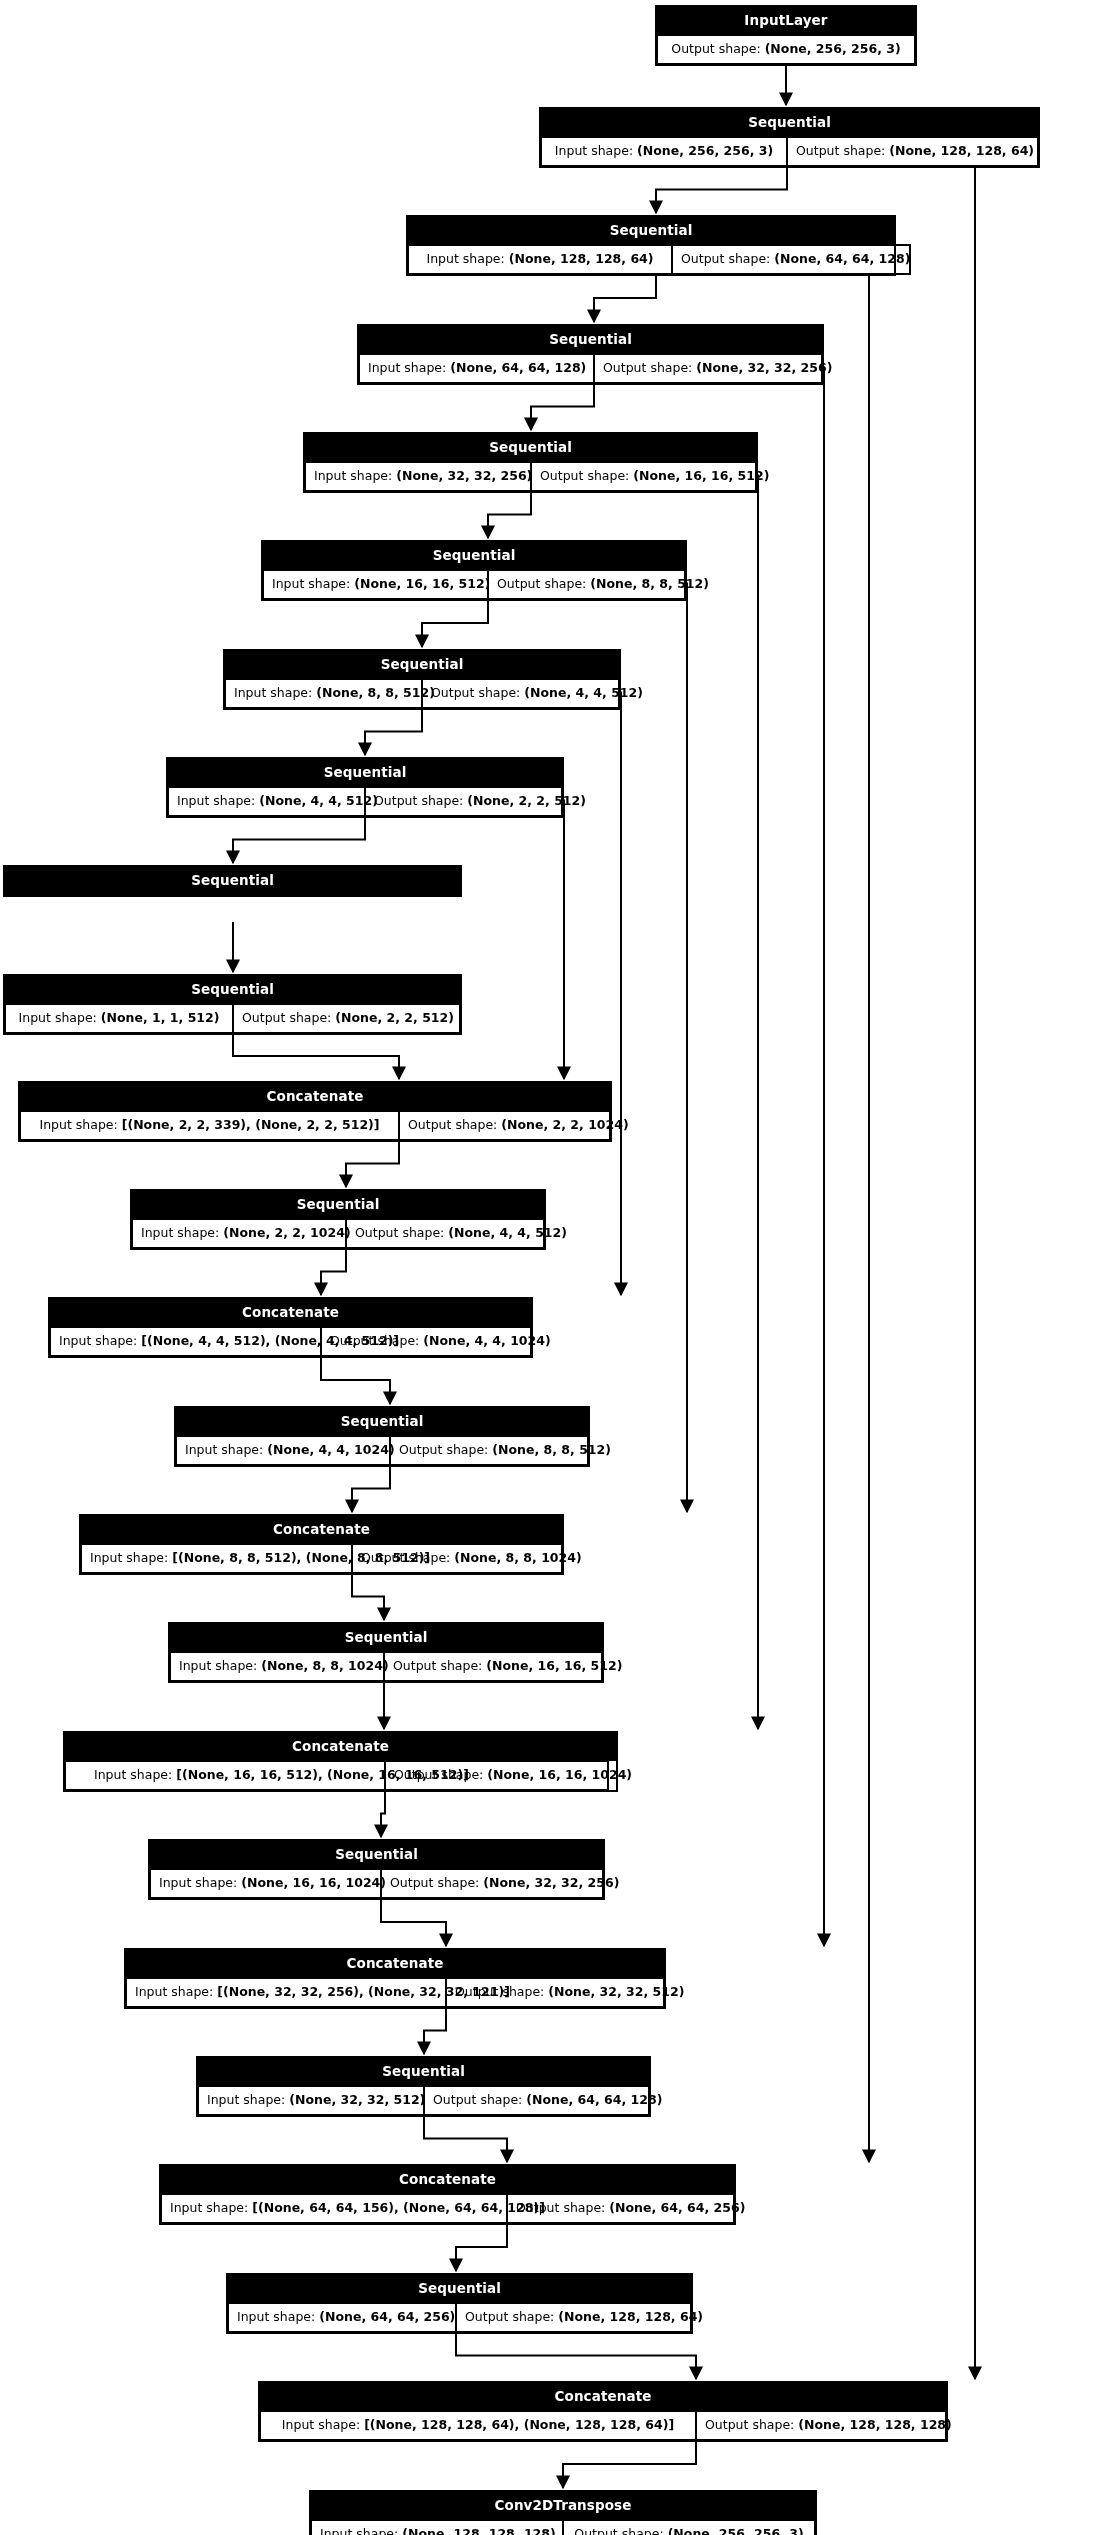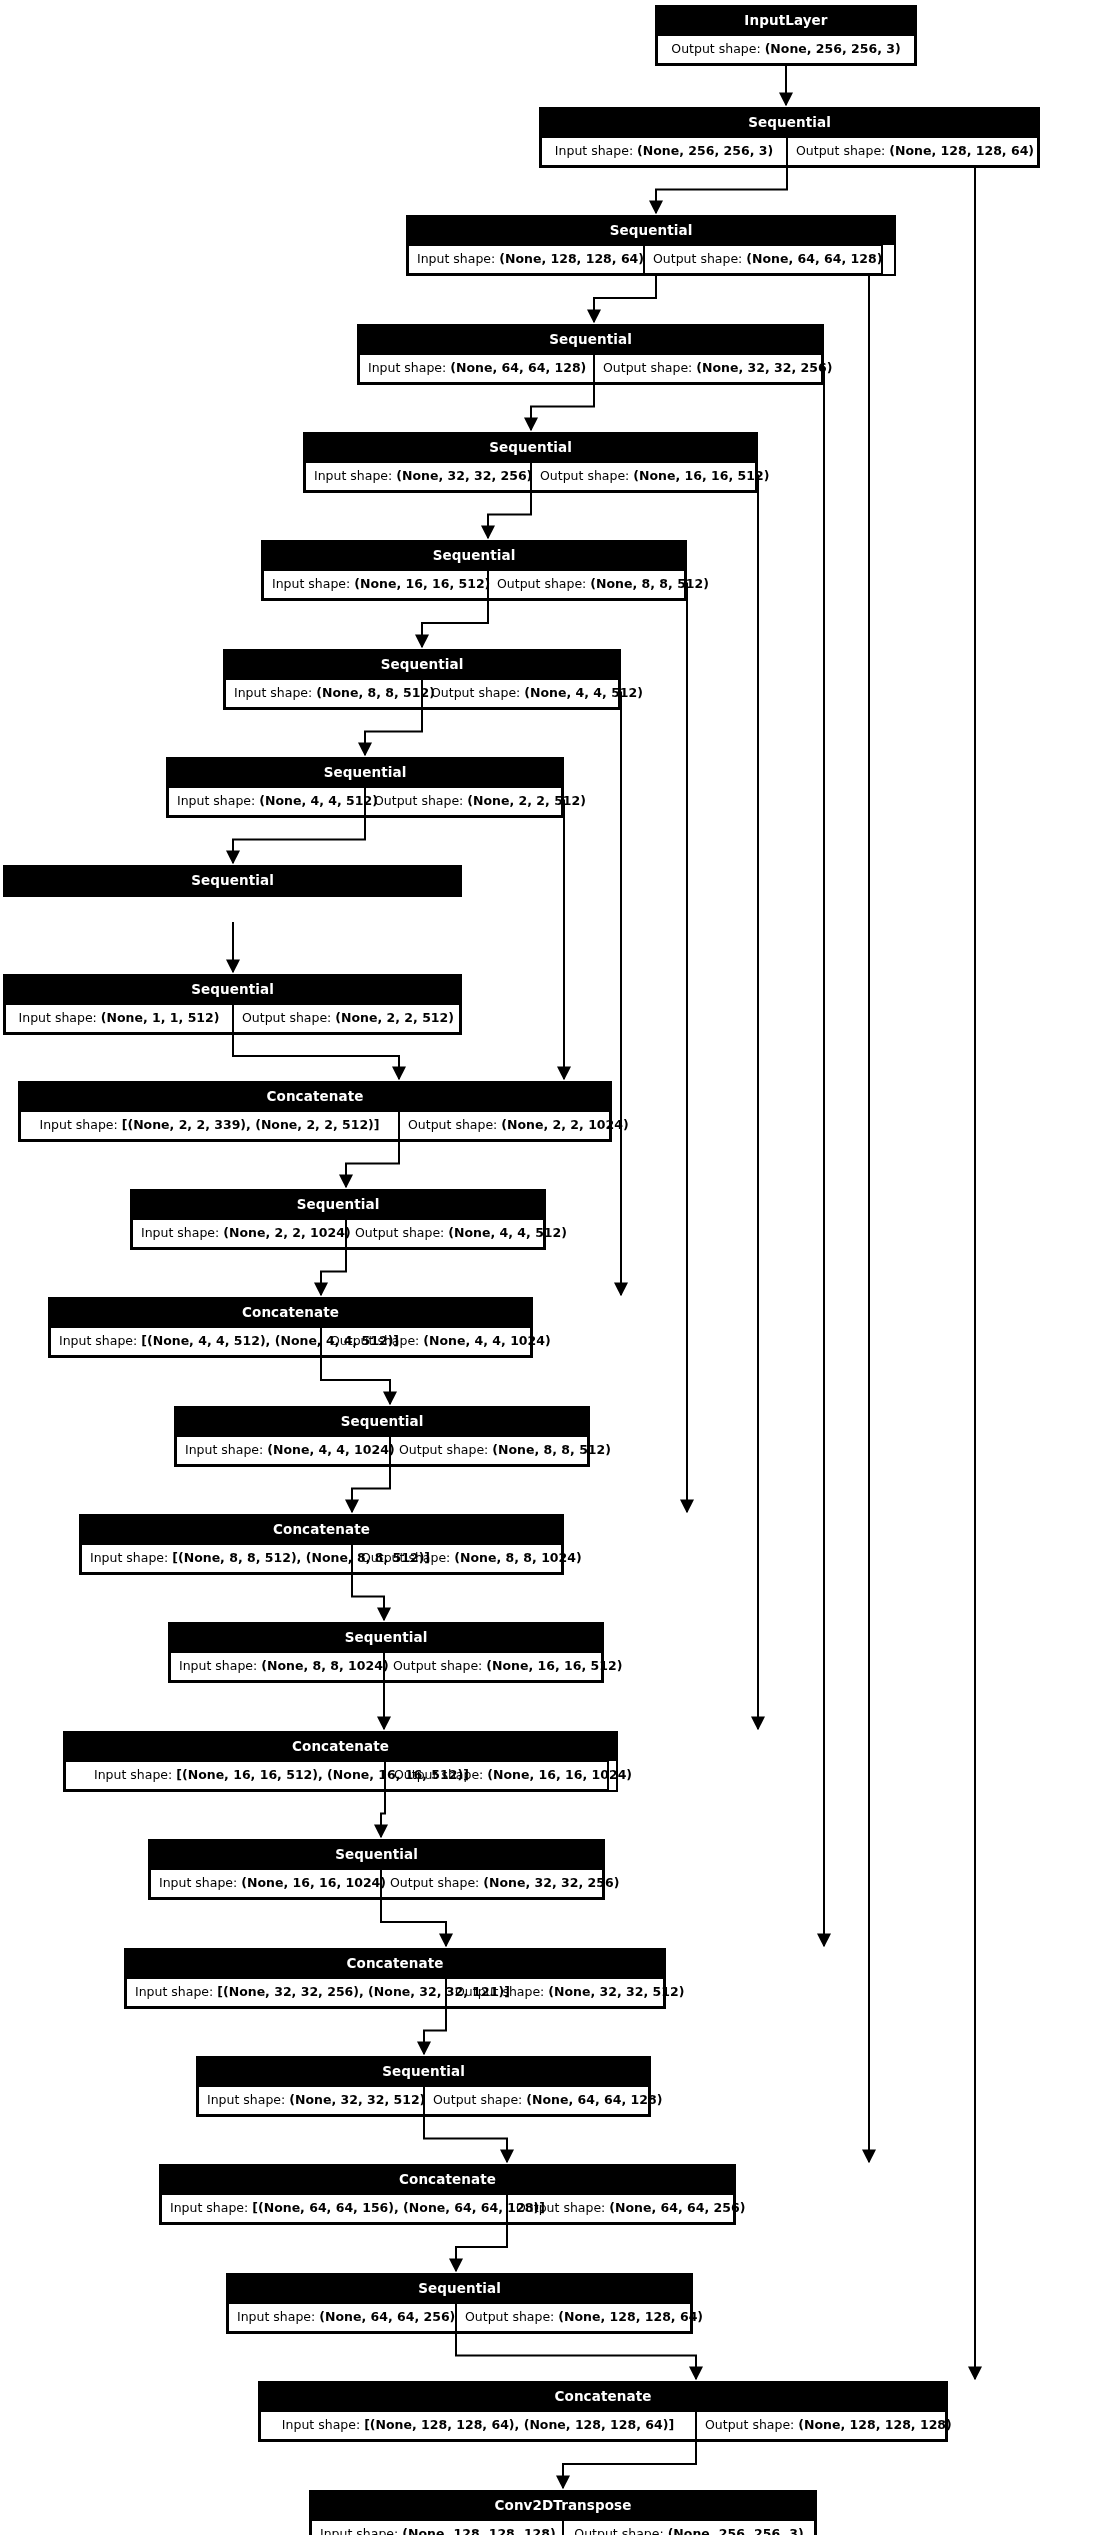--- a/index.html
+++ b/index.html
@@ -70,21 +70,21 @@
       <div class="node" style="left: 539px; top: 107px; width: 501px;">
         <div class="node-title">Sequential</div>
         <div class="node-shapes">
           <div class="cell" style="width: 248px;"><span class="lbl">Input shape:</span> <b>(None, 256, 256, 3)</b></div>
           <div class="cell" style="width: 253px;"><span class="lbl">Output shape:</span> <b>(None, 128, 128, 64)</b></div>
         </div>
       </div>
       <div class="node" style="left: 406px; top: 215px; width: 490px;">
         <div class="node-title">Sequential</div>
         <div class="node-shapes">
-          <div class="cell" style="width: 238px;"><span class="lbl">Input shape:</span> <b>(None, 128, 128, 64)</b></div>
+          <div class="cell" style="width: 266px;"><span class="lbl">Input shape:</span> <b>(None, 128, 128, 64)</b></div>
           <div class="cell" style="width: 240px;"><span class="lbl">Output shape:</span> <b>(None, 64, 64, 128)</b></div>
         </div>
       </div>
       <div class="node" style="left: 357px; top: 324px; width: 467px;">
         <div class="node-title">Sequential</div>
         <div class="node-shapes">
           <div class="cell" style="width: 237px;"><span class="lbl">Input shape:</span> <b>(None, 64, 64, 128)</b></div>
           <div class="cell" style="width: 230px;"><span class="lbl">Output shape:</span> <b>(None, 32, 32, 256)</b></div>
         </div>
       </div>

